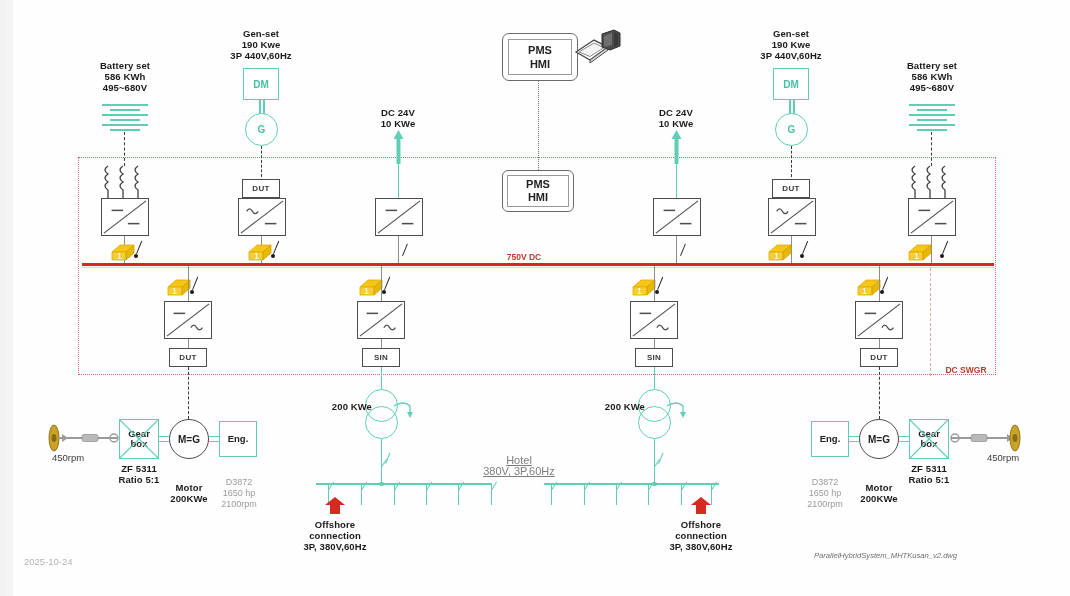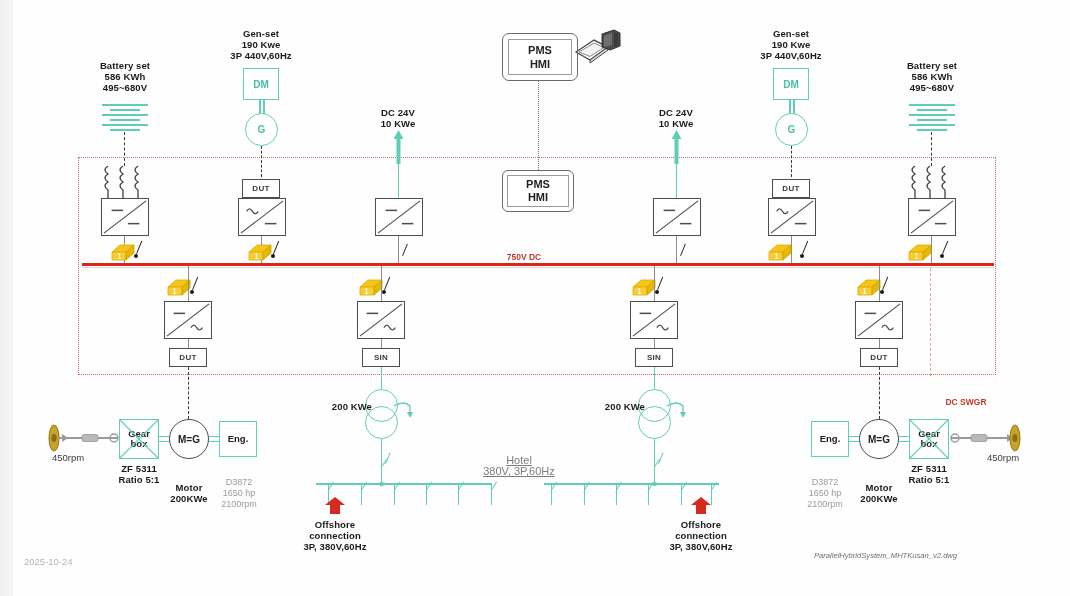--- a/index.html
+++ b/index.html
@@ -76,21 +76,21 @@
   .batt-bar{position:absolute;background:#5ecfb5;height:2px;}
   
   svg{overflow:visible;}
 </style>
 </head>
 <body>
 
 <div id="slide">
 
   <div class="swgr" style="left:72px;top:157px;width:918px;height:218px;"></div>
-  <div class="lbl-red" style="left:930px;top:365px;width:60px;margin-top:32px;">DC SWGR</div>
+  <div class="lbl-red" style="left:930px;top:365px;width:60px;">DC SWGR</div>
 
   <div class="dcbus" style="left:76px;top:263px;width:912px;"></div>
   <div class="dcbus-sh" style="left:76px;top:266.5px;width:912px;opacity:.55;"></div>
   <div class="lbl-red" style="left:478px;top:252px;width:80px;">750V DC</div>
 
   <div class="lbl" style="left:73px;top:60px;width:92px;">Battery set
 586 KWh
 495~680V</div>
 
   <div style="position:absolute;left:96px;top:104px;width:46px;height:28px;">

